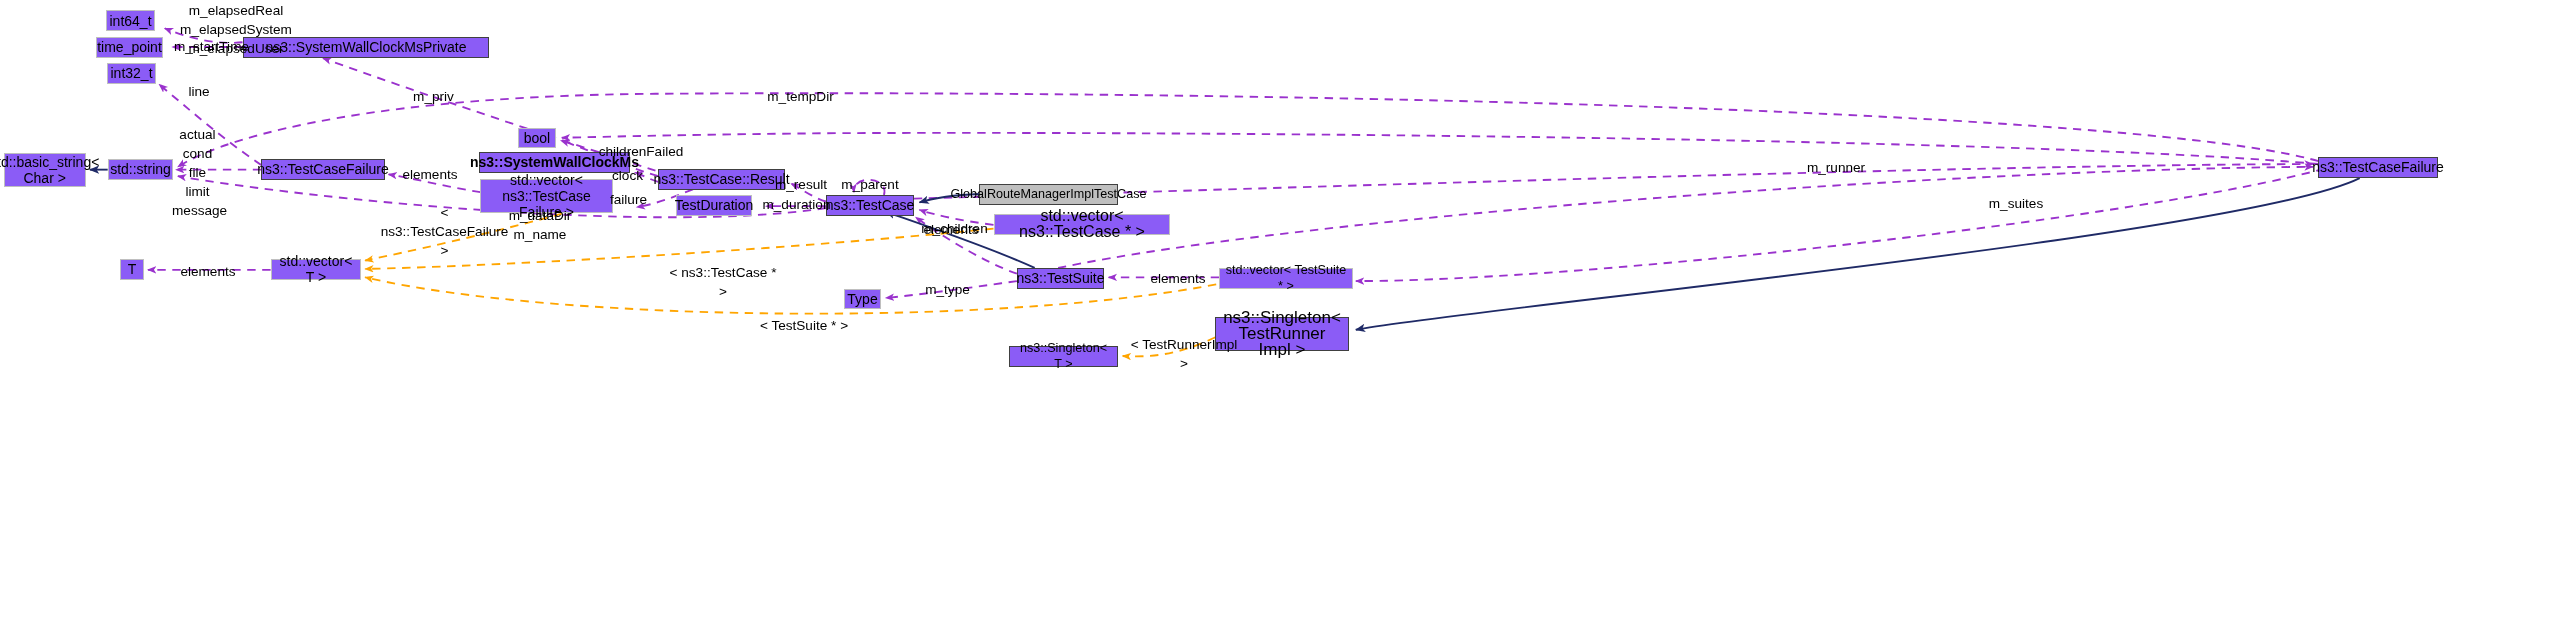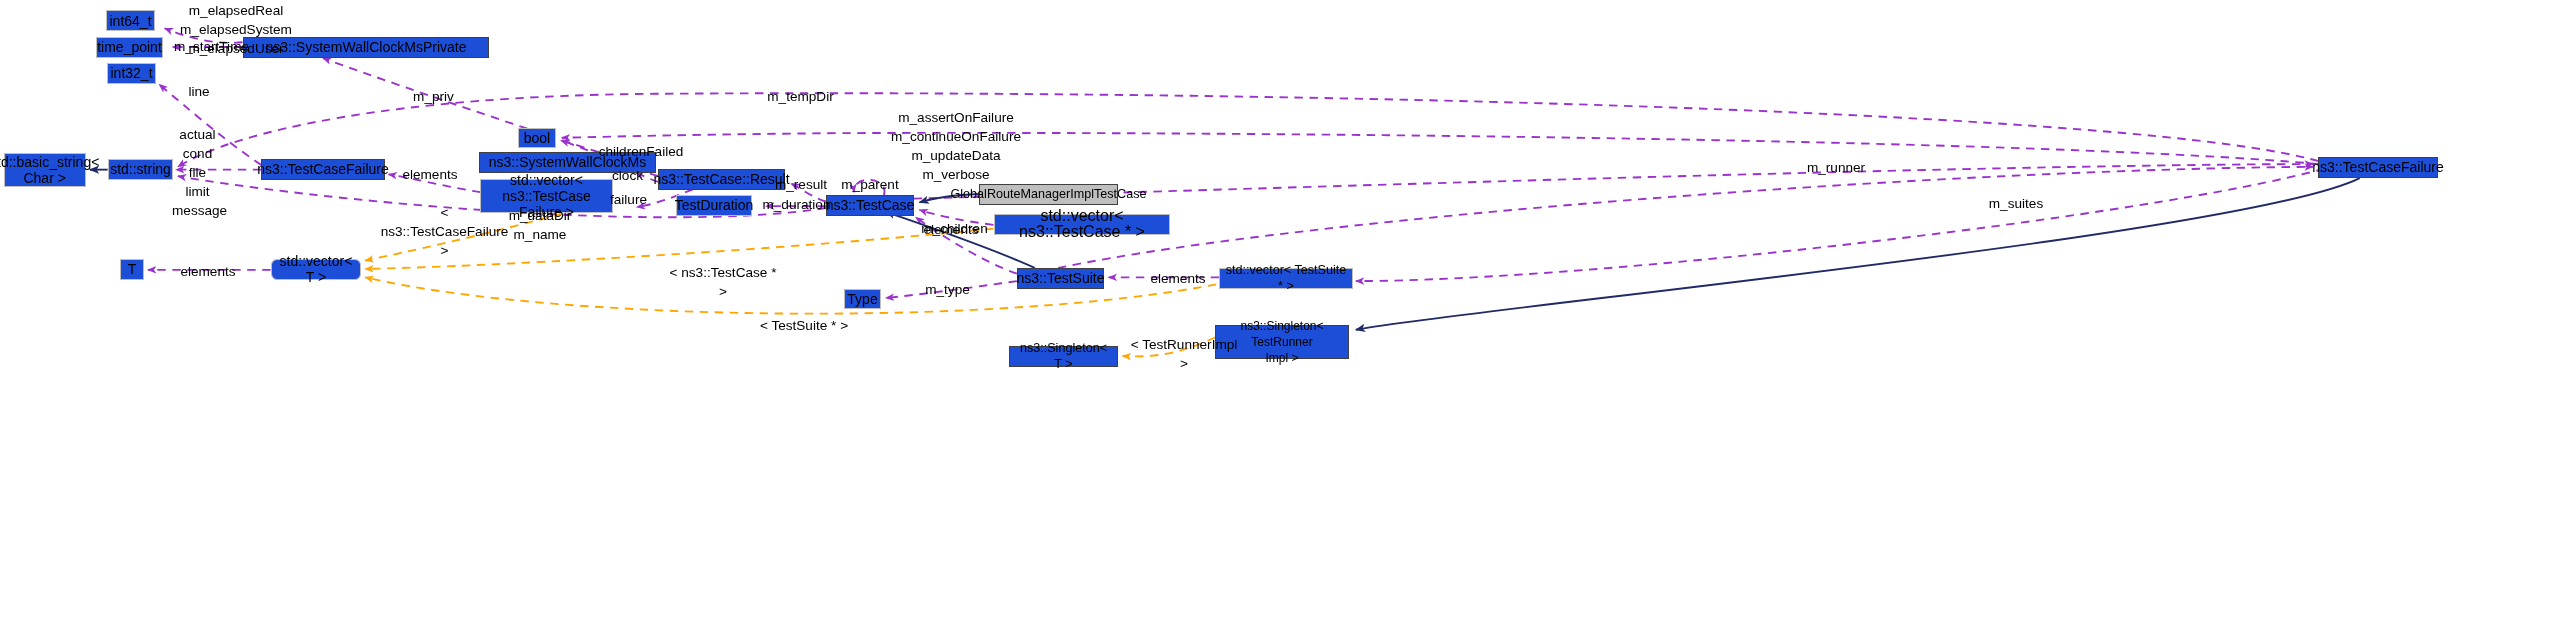--- a/index.html
+++ b/index.html
@@ -26,21 +26,21 @@
   .node {
     position: absolute;
     box-sizing: border-box;
     display: flex;
     align-items: center;
     justify-content: center;
     text-align: center;
     font-size: 14px;
     line-height: 16px;
     color: #000000;
-    background: #1d4ed8;
+    background: #8b5cf6;
     white-space: pre-line;
     padding: 0.9px 4.7px;
   }
   
   .node.plain {
     border: 0.9px solid #bfbfbf;
   }
   
   .node.strong {
     border: 1.9px solid #404040;
@@ -161,68 +161,64 @@
 
   <div class="node plain" style="left:3.7px;top:153px;width:82px;height:34px;">std::basic_string&lt;
 Char &gt;</div>
 
   <div class="node plain" style="left:108px;top:159px;width:65px;height:20.6px;">std::string</div>
 
   <div class="node strong" style="left:261px;top:159px;width:124px;height:20.6px;">ns3::TestCaseFailure</div>
 
   <div class="node plain" style="left:518px;top:128px;width:38px;height:19.7px;">bool</div>
 
-  <div class="node strong" style="left:479px;top:152px;width:177px;height:20.6px;">ns3::SystemWallClockMs</div>
+  <div class="node strong" style="left:479px;top:152px;width:151px;height:20.6px;font-weight:bold;">ns3::SystemWallClockMs</div>
 
   <div class="node plain" style="left:480px;top:179px;width:133px;height:34px;">std::vector&lt; ns3::TestCase
 Failure &gt;</div>
 
   <div class="node strong" style="left:658px;top:169px;width:127px;height:20.6px;">ns3::TestCase::Result</div>
 
   <div class="node plain" style="left:676px;top:195px;width:76px;height:20.6px;">TestDuration</div>
 
   <div class="node strong" style="left:826px;top:195px;width:88px;height:20.6px;">ns3::TestCase</div>
 
   <div class="node current" style="left:979px;top:184px;width:139px;height:20.6px;font-size:12.6px;">GlobalRouteManagerImplTestCase</div>
 
   <div class="node strong" style="left:2318px;top:157px;width:120px;height:20.6px;">ns3::TestCaseFailure</div>
 
   <div class="node plain" style="left:994px;top:214px;width:176px;height:20.6px;font-size:16px;">std::vector&lt; ns3::TestCase * &gt;</div>
 
   <div class="node plain" style="left:120px;top:259px;width:24px;height:20.6px;">T</div>
 
-  <div class="node plain" style="left:271px;top:259px;width:90px;height:20.6px;border-radius:6px;">std::vector&lt; T &gt;</div>
+  <div class="node plain" style="left:271px;top:259px;width:90px;height:20.6px;">std::vector&lt; T &gt;</div>
 
   <div class="node strong" style="left:1017px;top:268px;width:87px;height:20.6px;">ns3::TestSuite</div>
 
   <div class="node plain" style="left:1219px;top:268px;width:134px;height:20.6px;font-size:12.6px;">std::vector&lt; TestSuite * &gt;</div>
 
   <div class="node plain" style="left:844px;top:289px;width:37px;height:19.7px;">Type</div>
 
-  <div class="node strong" style="left:1215px;top:325px;width:134px;height:34px;font-size:12px;">ns3::Singleton&lt; TestRunner
+  <div class="node strong" style="left:1215px;top:317px;width:134px;height:34px;font-size:17px;">ns3::Singleton&lt; TestRunner
 Impl &gt;</div>
 
   <div class="node strong" style="left:1009px;top:346px;width:109px;height:20.6px;font-size:12.6px;">ns3::Singleton&lt; T &gt;</div>
 
   <div class="edge-label" style="left:165px;top:0.9px;width:142px;">m_elapsedReal
 m_elapsedSystem
 m_elapsedUser</div>
 
   <div class="edge-label" style="left:174px;top:37px;width:75px;">m_startTime</div>
 
   <div class="edge-label" style="left:184px;top:82px;width:30px;">line</div>
 
   <div class="edge-label" style="left:410px;top:87px;width:47px;">m_priv</div>
 
   <div class="edge-label" style="left:767px;top:87px;width:67px;">m_tempDir</div>
 
-  <div class="edge-label" style="left:888px;top:108px;width:136px;">m_assertOnFailure
-m_continueOnFailure
-m_updateData
-m_verbose</div>
 
   <div class="edge-label" style="left:172px;top:125px;width:51px;">actual
 cond
 file
 limit
 message</div>
 
   <div class="edge-label" style="left:598px;top:142px;width:86px;">childrenFailed</div>
 
   <div class="edge-label" style="left:1805px;top:158px;width:62px;">m_runner</div>

